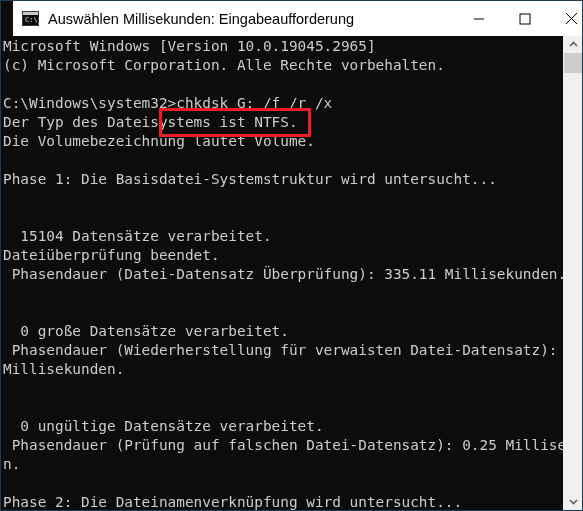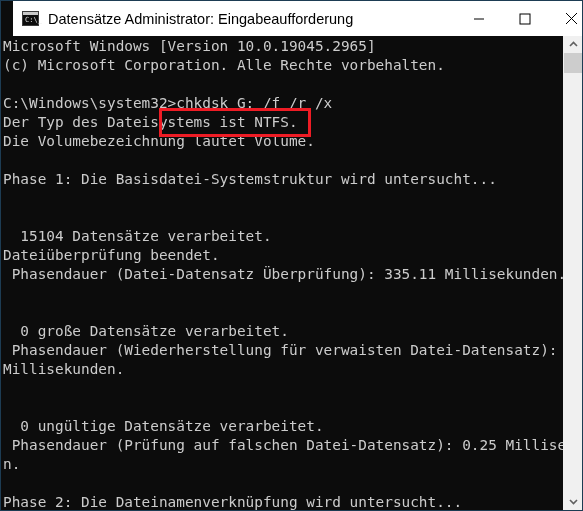--- a/index.html
+++ b/index.html
@@ -173,21 +173,21 @@
 </head>
 <body>
 
 <div id="window">
 
   <div id="titlebar">
     <div id="titlebar-left">
       <span class="cmd-icon">
         <span class="prompt">C:\_</span>
       </span>
-      <span id="title-text">Datensätze Administrator: Eingabeaufforderung</span>
+      <span id="title-text">Auswählen Millisekunden: Eingabeaufforderung</span>
     </div>
     <div id="window-controls">
       <button class="wbtn">
         <svg width="12" height="12" viewBox="0 0 12 12">
           <line x1="1" y1="6" x2="11" y2="6" stroke="#000000" stroke-width="1"></line>
         </svg>
       </button>
       <button class="wbtn">
         <svg width="12" height="12" viewBox="0 0 12 12">
           <rect x="1" y="1" width="10" height="10" fill="none" stroke="#000000" stroke-width="1"></rect>

